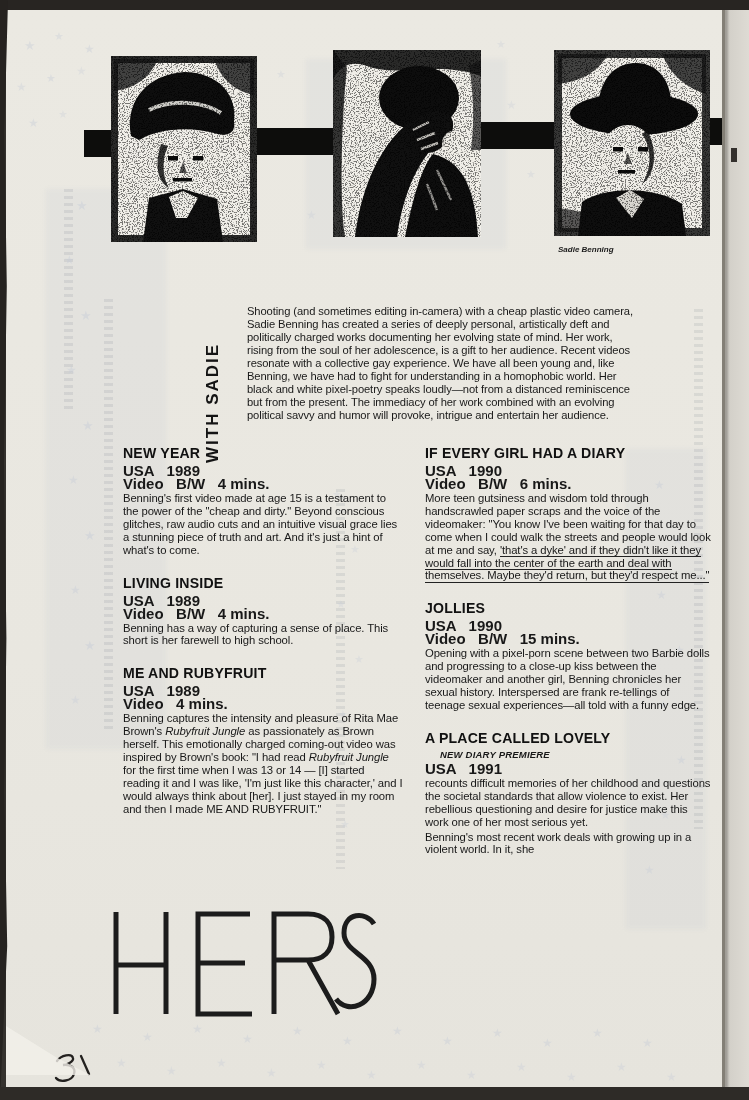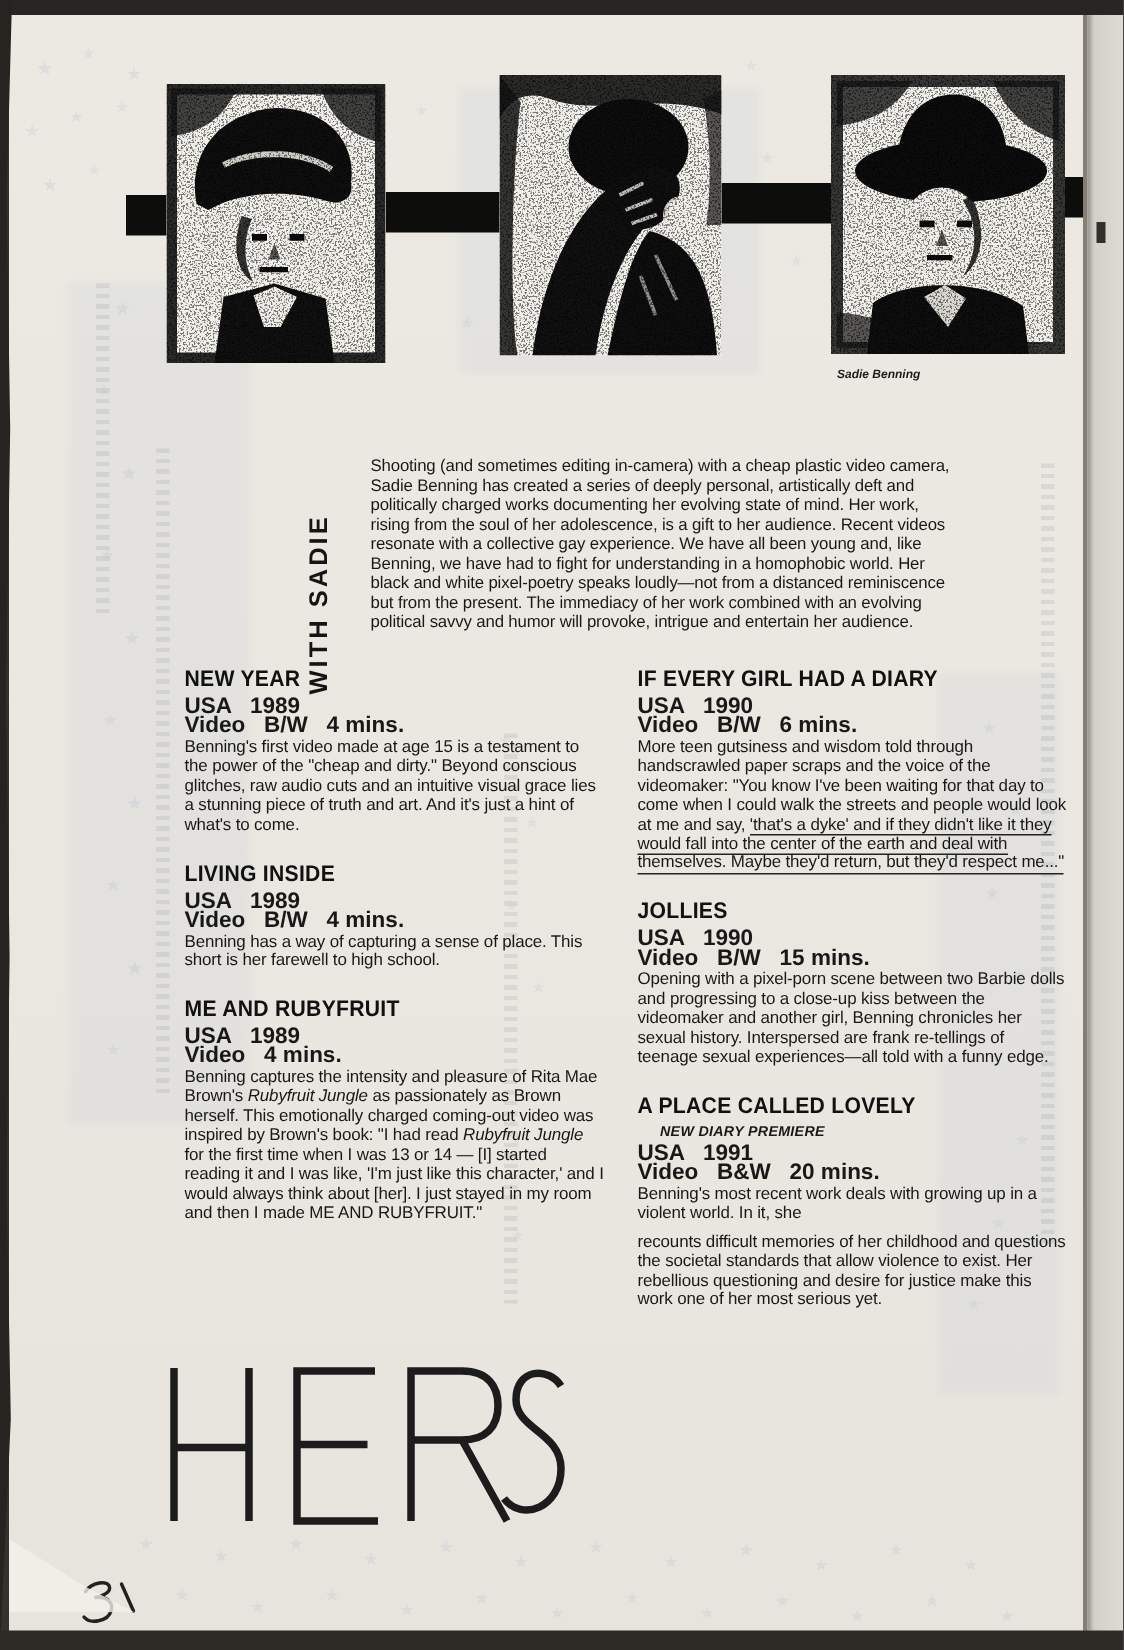--- a/index.html
+++ b/index.html
@@ -271,23 +271,22 @@
       <div class="film">
         <h3>JOLLIES</h3>
         <div class="meta">USA   1990</div>
         <div class="meta">Video   B/W   15 mins.</div>
         <div class="desc"><span>Opening with a pixel-porn scene between two Barbie dolls and progressing to a close-up kiss between the videomaker and another girl, Benning chronicles her sexual history.  Interspersed are frank re-tellings of teenage sexual  experiences—all told with a funny edge.</span></div>
       </div>
       <div class="film">
         <h3>A PLACE CALLED LOVELY</h3>
         <div class="premiere">NEW DIARY PREMIERE</div>
         <div class="meta">USA   1991</div>
-        <div class="meta">Video   B&amp;W   20 mins.</div>
+        <div class="desc"><span>recounts difficult memories of her childhood and questions the societal standards that allow violence to exist. Her rebellious questioning and desire for justice make this work one of her most serious yet.</span></div>
         <div class="desc" style="margin-bottom:6px;"><span>Benning's most recent work deals with growing up in a violent world.  In it, she</span></div>
-        <div class="desc"><span>recounts difficult memories of her childhood and questions the societal standards that allow violence to exist. Her rebellious questioning and desire for justice make this work one of her most serious yet.</span></div>
       </div>
     </div>
 
     <div class="hers">
       <svg width="278" height="112" viewBox="0 0 278 112" aria-label="HERS">
         <g stroke="#1c1c1c" stroke-width="5" fill="none">
           <path d="M14,5 V107 M64,5 V107 M14,58 H64"></path>
           <path d="M148,7 H96 V107 H150 M96,56 H143"></path>
           <path d="M172,107 V7 H206 C224,7 230,18 230,30 C230,44 222,53 206,53 H172 M206,53 L236,107"></path>
           <path d="M272,17 C264,4 242,5 242,26 C242,46 272,48 272,72 C272,98 246,108 234,92"></path>

